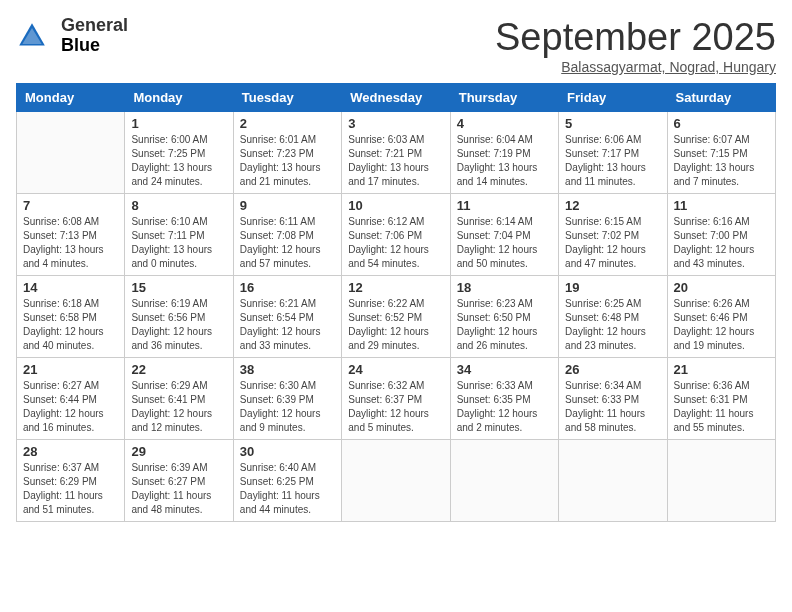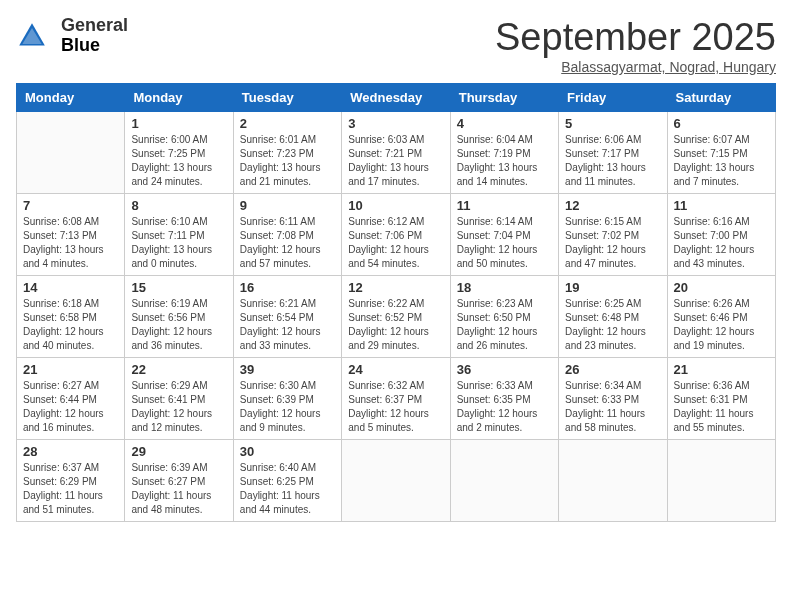--- a/index.html
+++ b/index.html
@@ -203,29 +203,29 @@
       <tr>
         <td>
           <div class="day-number">21</div>
           <div class="day-info">Sunrise: 6:27 AM<br>Sunset: 6:44 PM<br>Daylight: 12 hours and 16 minutes.</div>
         </td>
         <td>
           <div class="day-number">22</div>
           <div class="day-info">Sunrise: 6:29 AM<br>Sunset: 6:41 PM<br>Daylight: 12 hours and 12 minutes.</div>
         </td>
         <td>
-          <div class="day-number">39</div>
+          <div class="day-number">38</div>
           <div class="day-info">Sunrise: 6:30 AM<br>Sunset: 6:39 PM<br>Daylight: 12 hours and 9 minutes.</div>
         </td>
         <td>
           <div class="day-number">24</div>
           <div class="day-info">Sunrise: 6:32 AM<br>Sunset: 6:37 PM<br>Daylight: 12 hours and 5 minutes.</div>
         </td>
         <td>
-          <div class="day-number">36</div>
+          <div class="day-number">34</div>
           <div class="day-info">Sunrise: 6:33 AM<br>Sunset: 6:35 PM<br>Daylight: 12 hours and 2 minutes.</div>
         </td>
         <td>
           <div class="day-number">26</div>
           <div class="day-info">Sunrise: 6:34 AM<br>Sunset: 6:33 PM<br>Daylight: 11 hours and 58 minutes.</div>
         </td>
         <td>
           <div class="day-number">21</div>
           <div class="day-info">Sunrise: 6:36 AM<br>Sunset: 6:31 PM<br>Daylight: 11 hours and 55 minutes.</div>
         </td>

